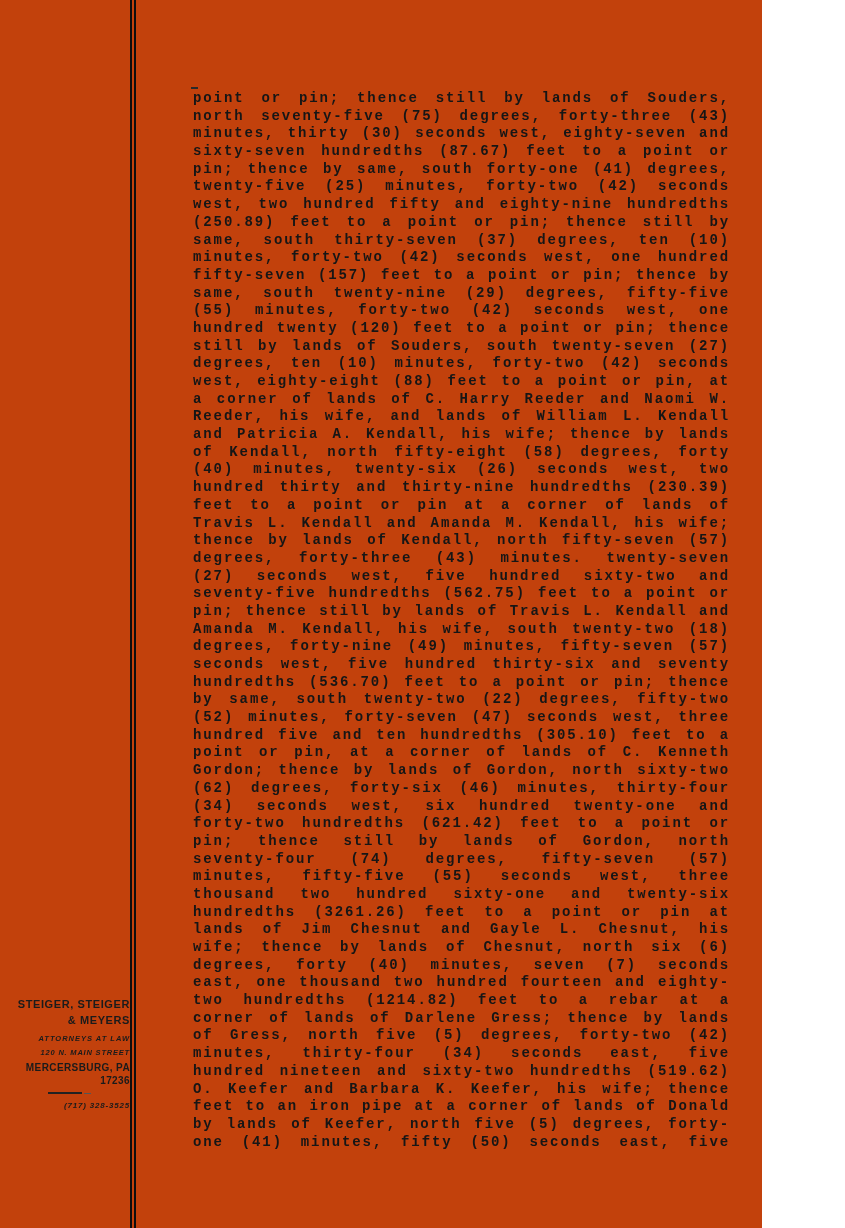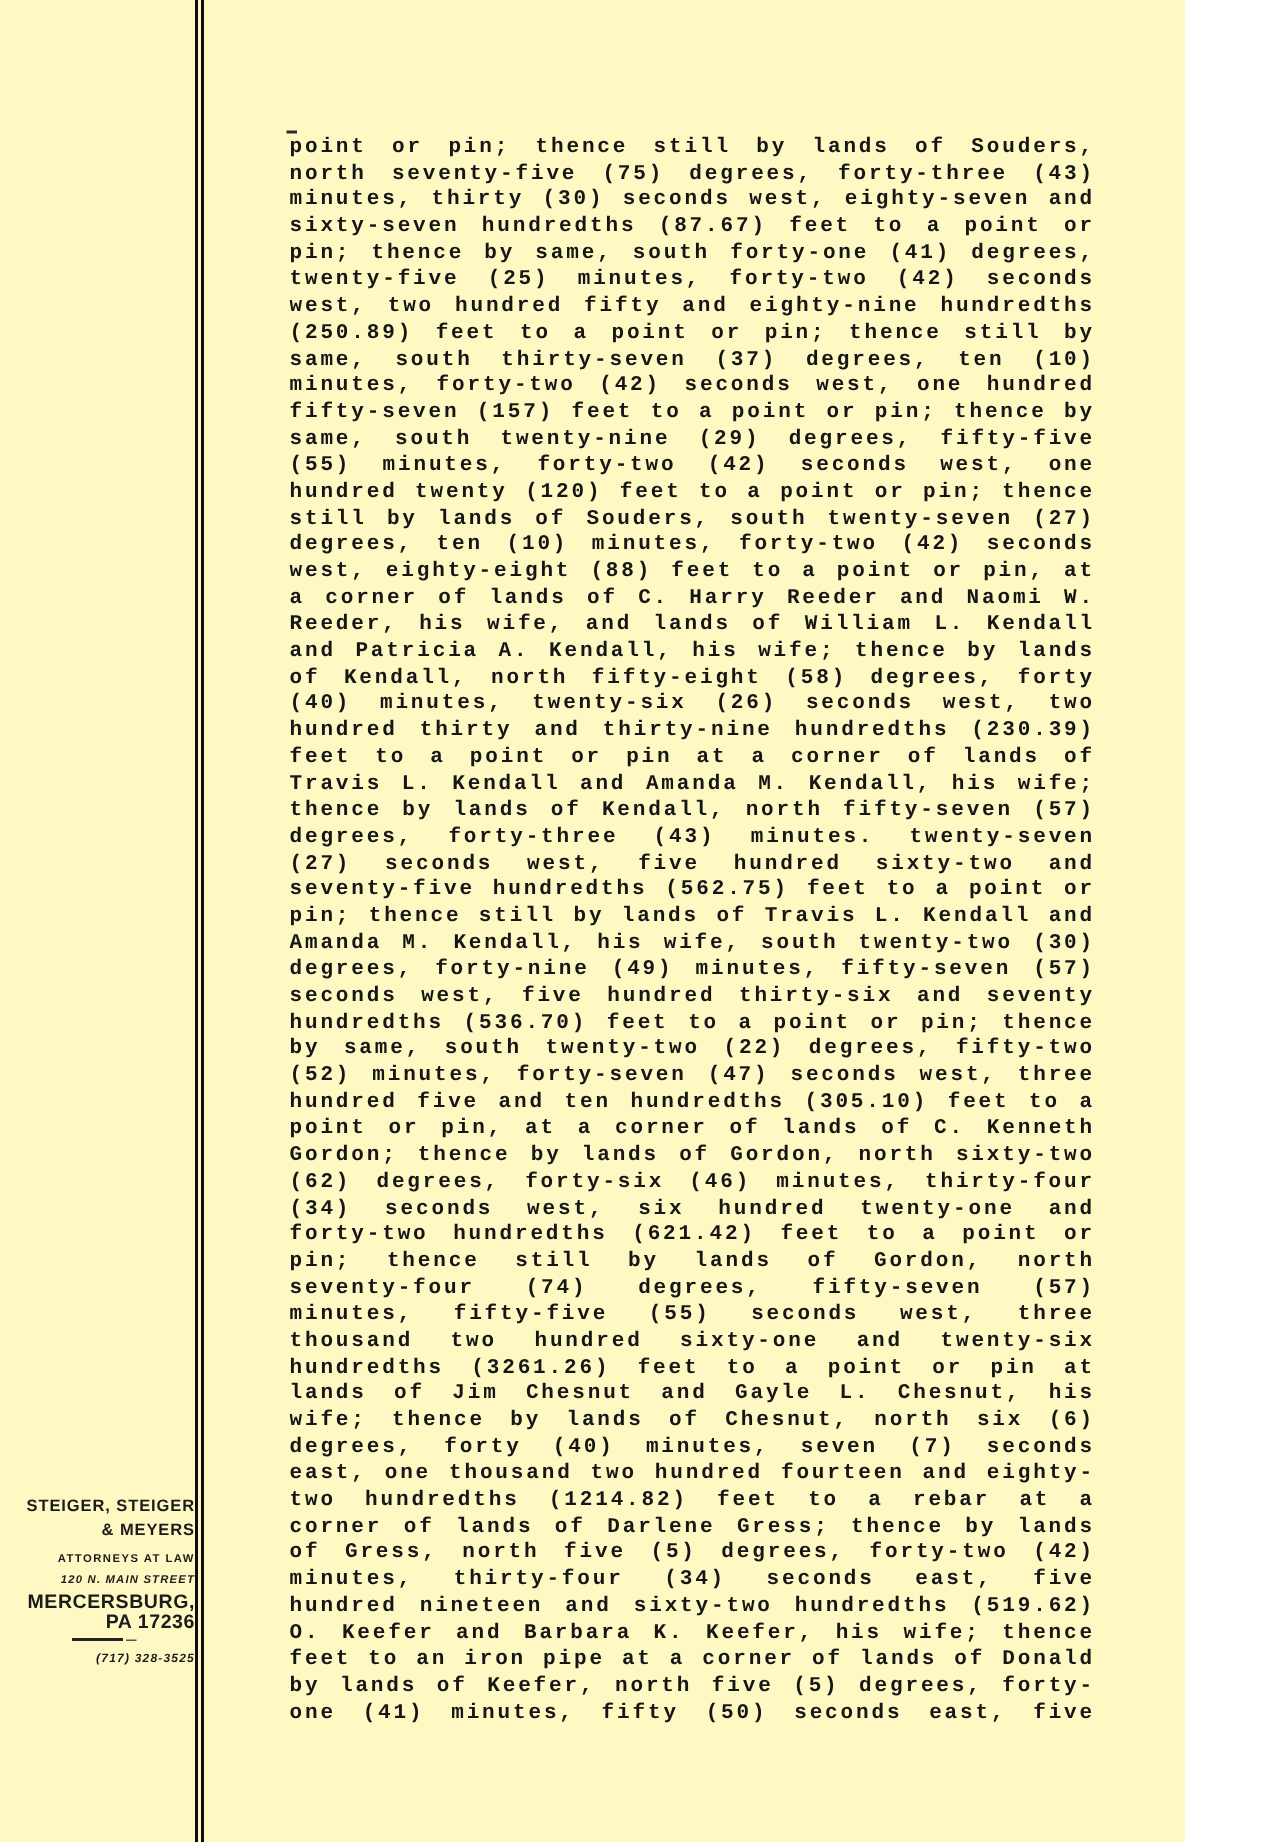--- a/index.html
+++ b/index.html
@@ -4,25 +4,24 @@
 <style>
   html, body {
     margin: 0;
     padding: 0;
     background: #ffffff;
   }
   .page {
     position: relative;
     width: 762px;
     height: 1228px;
-    background: #fef9c3;
+    background: #c2410c;
     overflow: hidden;
     font-family: "Liberation Sans", sans-serif;
     color: #1a1a1a;
-    padding-left: 28px;
   }
   
   .vrule {
     position: absolute;
     top: 0;
     bottom: 0;
     background: #0d0d0d;
   }
   .vrule.left-a  { left: 130px; width: 2px; }
   .vrule.left-b  { left: 134px; width: 2px; }
@@ -78,32 +77,33 @@
     font-weight: 700;
     letter-spacing: 0.6px;
     line-height: 16px;
   }
   .stamp .title {
     margin-top: 5px;
     font-size: 7.5px;
     font-weight: 700;
     letter-spacing: 1px;
     line-height: 12px;
+    font-style: italic;
   }
   .stamp .addr1 {
     margin-top: 2px;
     font-size: 7.5px;
     font-weight: 700;
     letter-spacing: 0.8px;
     line-height: 12px;
     font-style: italic;
   }
   .stamp .addr2 {
     margin-top: 2px;
-    font-size: 13px;
+    font-size: 10px;
     font-weight: 700;
     letter-spacing: 0.4px;
     line-height: 13px;
   }
   .stamp-rule {
     margin: 5px auto 0 auto;
     width: 34px;
     height: 2px;
     background: #222222;
     position: relative;
@@ -161,21 +161,21 @@
       <div class="tline">of Kendall, north fifty-eight (58) degrees, forty</div>
       <div class="tline">(40) minutes, twenty-six (26) seconds west, two</div>
       <div class="tline">hundred thirty and thirty-nine hundredths (230.39)</div>
       <div class="tline">feet to a point or pin at a corner of lands of</div>
       <div class="tline">Travis L. Kendall and Amanda M. Kendall, his wife;</div>
       <div class="tline">thence by lands of Kendall, north fifty-seven (57)</div>
       <div class="tline">degrees, forty-three (43) minutes. twenty-seven</div>
       <div class="tline">(27) seconds west, five hundred sixty-two and</div>
       <div class="tline">seventy-five hundredths (562.75) feet to a point or</div>
       <div class="tline">pin; thence still by lands of Travis L. Kendall and</div>
-      <div class="tline">Amanda M. Kendall, his wife, south twenty-two (30)</div>
+      <div class="tline">Amanda M. Kendall, his wife, south twenty-two (18)</div>
       <div class="tline">degrees, forty-nine (49) minutes, fifty-seven (57)</div>
       <div class="tline">seconds west, five hundred thirty-six and seventy</div>
       <div class="tline">hundredths (536.70) feet to a point or pin; thence</div>
       <div class="tline">by same, south twenty-two (22) degrees, fifty-two</div>
       <div class="tline">(52) minutes, forty-seven (47) seconds west, three</div>
       <div class="tline">hundred five and ten hundredths (305.10) feet to a</div>
       <div class="tline">point or pin, at a corner of lands of C. Kenneth</div>
       <div class="tline">Gordon; thence by lands of Gordon, north sixty-two</div>
       <div class="tline">(62) degrees, forty-six (46) minutes, thirty-four</div>
       <div class="tline">(34) seconds west, six hundred twenty-one and</div>

